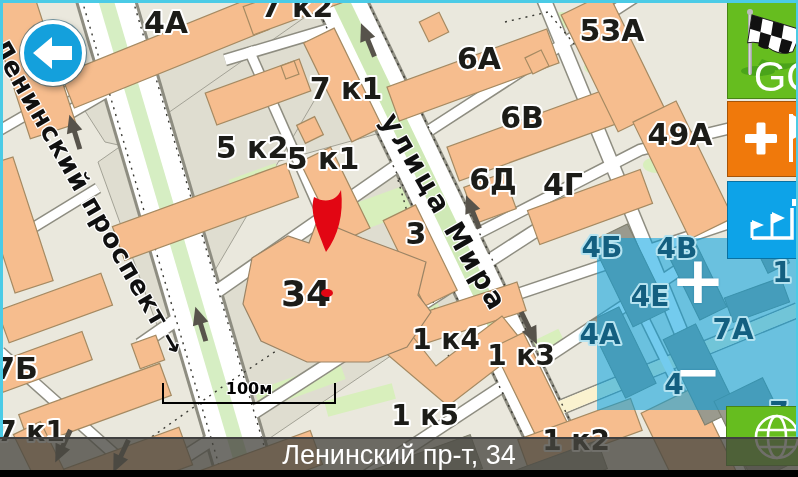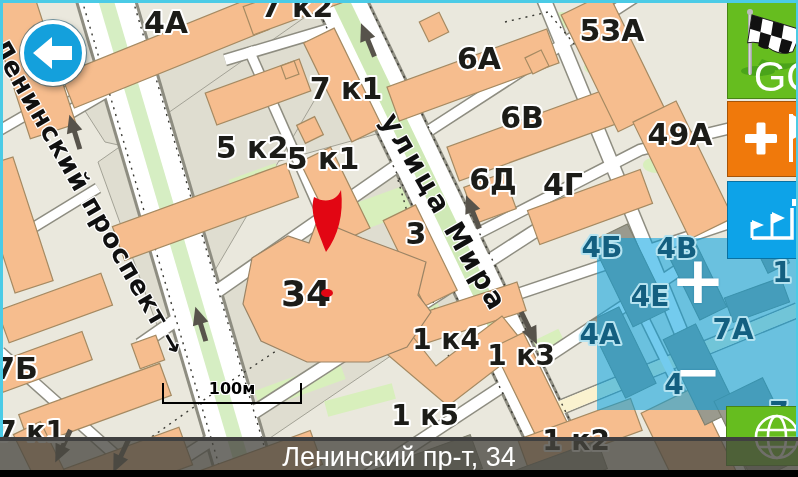--- a/index.html
+++ b/index.html
@@ -11,42 +11,42 @@
           paint-order:stroke;stroke-linejoin:round;}
   .mlabel.dark{fill:#1c1c18;stroke:#ffffff;stroke-width:4px;}
   .mlabel.teal{fill:#135f80;stroke:#b5e3f0;stroke-width:4px;}
   .street-label{font-family:"DejaVu Sans",sans-serif;font-weight:bold;fill:#101010;
           stroke:#ffffff;stroke-width:2.5px;paint-order:stroke;stroke-linejoin:round;}
   
   .back-btn{position:absolute;left:20px;top:20px;width:66px;height:66px;border-radius:50%;
           background:#14a0dc;border:4px solid #fff;box-sizing:border-box;
           box-shadow:0 0 0 1px rgba(20,80,110,.55), 2px 3px 6px rgba(0,0,0,.35);cursor:pointer;}
   
-  .scale-bar{position:absolute;left:162px;top:383px;width:140px;height:21px;
+  .scale-bar{position:absolute;left:162px;top:383px;width:174px;height:21px;
           border:2px solid #000;border-top:none;box-sizing:border-box;text-align:center;}
   .scale-bar span{position:relative;top:-4px;font-size:16px;font-weight:bold;color:#000;
           text-shadow:1px 1px 0 #fff,-1px 1px 0 #fff,1px -1px 0 #fff,-1px -1px 0 #fff;}
   
   .sbtn{position:absolute;left:699px;width:98px;box-sizing:border-box;
           border:1px solid rgba(0,0,0,.3);cursor:pointer;margin-left:28px;}
   .btn-go{top:2px;height:97px;background:#66bd1f;}
   .btn-go .go-text{position:absolute;right:5px;bottom:-2px;font-family:"Liberation Sans",sans-serif;
           font-size:42px;color:#fff;line-height:1.1;}
   .btn-add{top:101px;height:76px;background:#f0790b;}
   .btn-route{top:181px;height:78px;background:#0da3e8;}
   .btn-globe{left:698px;top:406px;width:100px;height:60px;background:#66bd1f;}
   .sbtn svg{position:absolute;left:0;top:0;}
   
   .zoom-glyph{position:absolute;color:#fff;font-family:"DejaVu Sans",sans-serif;font-weight:bold;
           text-align:center;cursor:pointer;line-height:1;text-shadow:0 0 2px rgba(0,90,140,.4);}
   .zoom-plus{left:668px;top:248px;width:60px;height:60px;font-size:66px;}
   .zoom-minus{left:672px;top:344px;width:52px;height:52px;font-size:56px;}
   
   .addr-bar{position:absolute;left:0;top:437px;width:798px;height:33px;
-          background:rgba(72,70,64,.78);border-top:4px solid #404040;box-sizing:border-box;
+          background:rgba(72,70,64,.78);border-top:2px solid #404040;box-sizing:border-box;
           text-align:center;}
   .addr-bar span{font-family:"Liberation Sans",sans-serif;font-size:27px;color:#fff;line-height:32px;}
   .bottom-strip{position:absolute;left:0;top:470px;width:798px;height:7px;background:#000;}
   
   .frame-top{position:absolute;left:0;top:0;width:798px;height:3px;background:#4bcbe6;}
   .frame-left{position:absolute;left:0;top:0;width:3px;height:437px;background:#4bcbe6;}
   .frame-right{position:absolute;left:796px;top:0;width:2px;height:437px;background:#4bcbe6;}
 </style>
 </head>
 <body>

